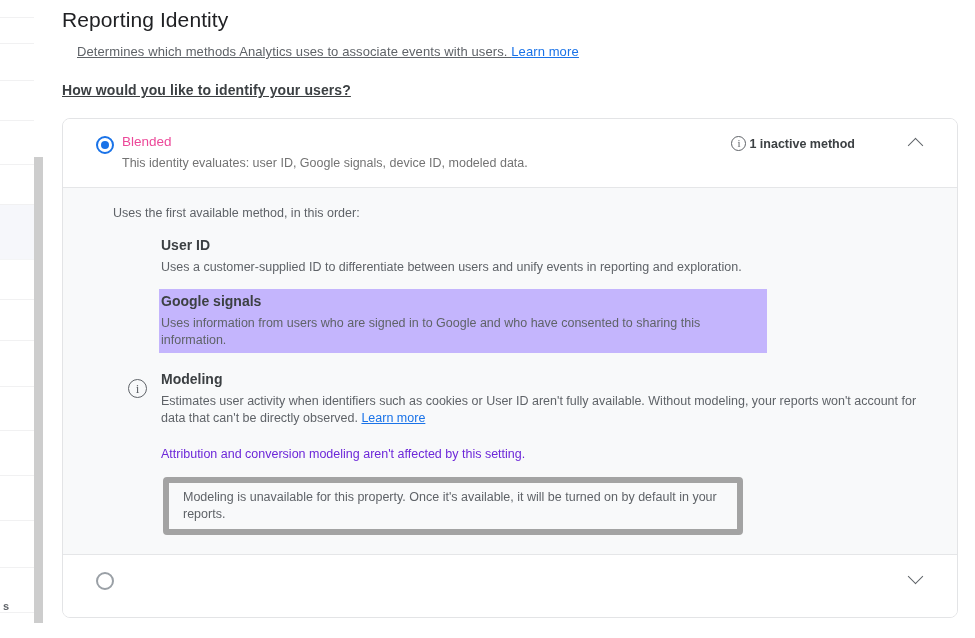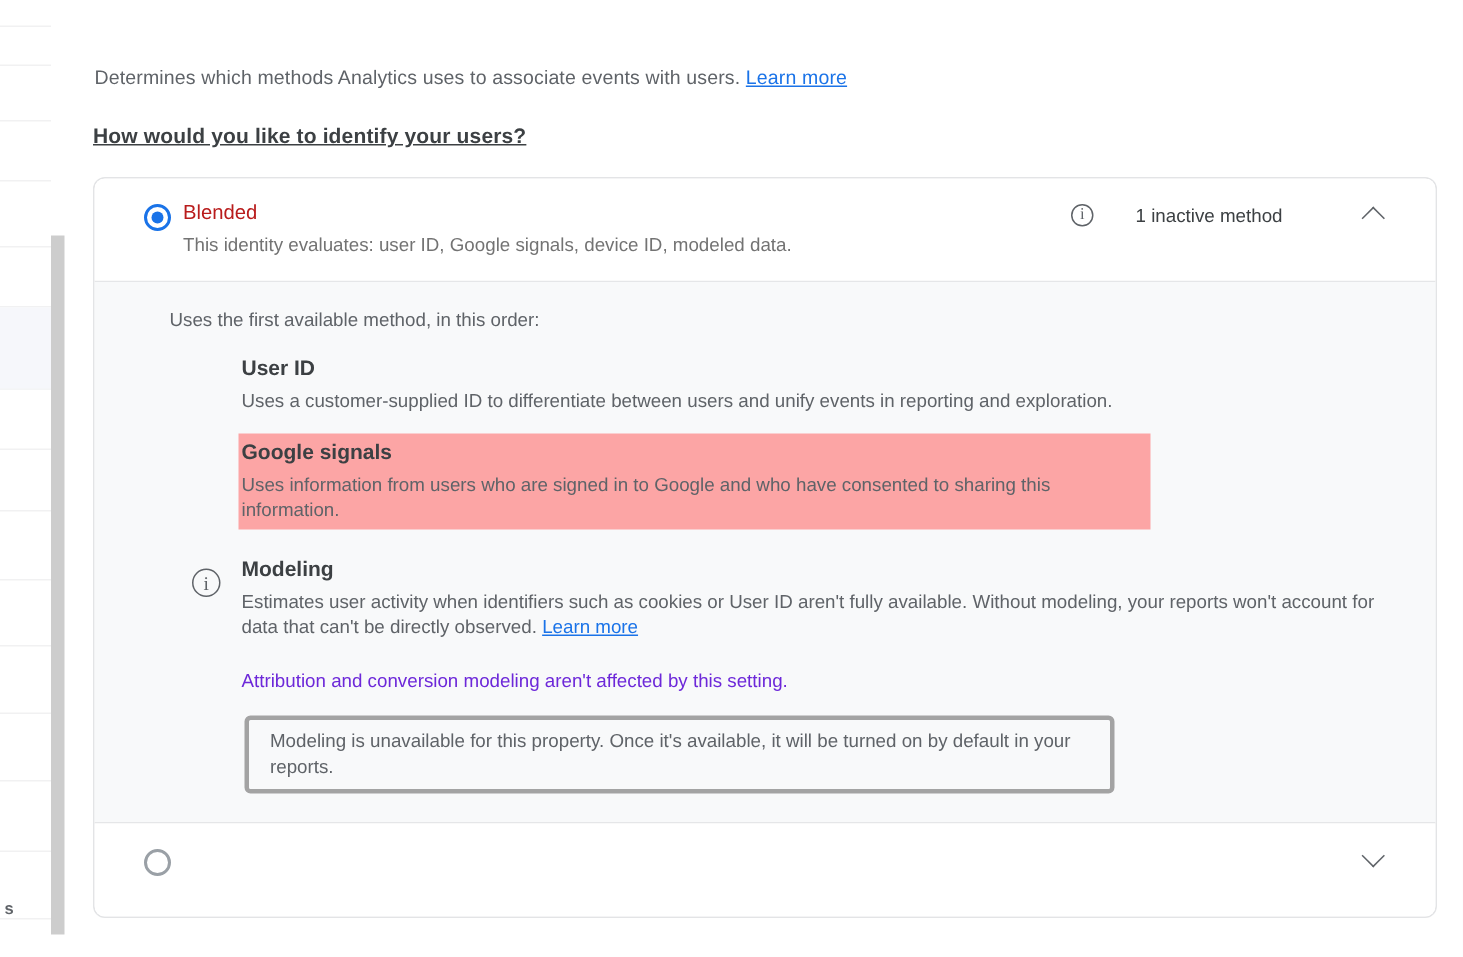--- a/index.html
+++ b/index.html
@@ -64,24 +64,25 @@
     position: absolute;
     left: 0; top: 8px;
     font-size: 21px;
     font-weight: 400;
     color: #202124;
     letter-spacing: .1px;
   }
 
   .page-desc {
     position: absolute;
-    left: 1px; top: 44px;
+    left: 15px; top: 44px;
     font-size: 13px;
     color: #5f6368;
     letter-spacing: .1px;
+    text-decoration: underline;
   }
   .link {
     color: #1a73e8;
     text-decoration: underline;
     cursor: pointer;
   }
 
   .section-q {
     position: absolute;
     left: 0px; top: 82px;
@@ -127,21 +128,21 @@
     position: absolute;
     left: 3px; top: 3px;
     width: 8px; height: 8px;
     border-radius: 50%;
     background: #1a73e8;
   }
 
   .opt-texts { margin-left: 59px; padding-top: 0px; }
   .opt-title {
     font-size: 13.5px;
-    color: #b91c1c;
+    color: #ec4899;
     line-height: 18px;
     margin-bottom: 4px;
   }
   .opt-sub {
     font-size: 12.5px;
     color: #737373;
     line-height: 17px;
   }
 
   .head-right {
@@ -155,23 +156,24 @@
     border-radius: 50%;
     border: 1px solid #5f6368;
     color: #5f6368;
     font-size: 11px;
     line-height: 13px;
     text-align: center;
     font-family: "Liberation Serif", serif;
     display: inline-block;
   }
   .inactive-label {
-    margin-left: 28px;
+    margin-left: 3px;
     font-size: 12.5px;
     color: #3c4043;
+    font-weight: bold;
   }
   .chev {
     margin-left: 54px;
     margin-right: 34px;
     width: 14px; height: 14px;
     position: relative;
     cursor: pointer;
   }
   .chev::before {
     content: "";
@@ -198,21 +200,21 @@
     font-size: 12.5px;
     color: #5f6368;
     line-height: 16px;
   }
 
   .method {
     position: relative;
     margin-left: 98px;
     margin-top: 16px;
   }
-  .method-hl { background: #fca5a5; padding: 4px 2px 4px 2px; margin-left: 96px; display: inline-block; width: 608px;}
+  .method-hl { background: #c4b5fd; padding: 4px 2px 4px 2px; margin-left: 96px; display: inline-block; width: 608px;}
   .m-name {
     font-size: 14px;
     font-weight: bold;
     color: #3c4043;
     line-height: 17px;
   }
   .m-desc {
     font-size: 12.5px;
     color: #5f6368;
     line-height: 17px;
@@ -243,21 +245,21 @@
     margin-top: 19px;
     font-size: 12.5px;
     color: #6d28d9;
     line-height: 17px;
   }
 
   .notice-box {
     margin-left: 100px;
     margin-top: 14px;
     width: 580px;
-    border: 3px solid #a3a3a3;
+    border: 6px solid #a3a3a3;
     border-radius: 4px;
     background: #f8f9fa;
     padding: 6px 14px;
     font-size: 12.5px;
     color: #5f6368;
     line-height: 17px;
   }
 </style>
 </head>
 <body>
@@ -280,20 +282,21 @@
     <div class="strip-row" style="top:476px;height:45px;"></div>
     <div class="strip-row" style="top:521px;height:47px;"></div>
     <div class="strip-row" style="top:568px;height:45px;"></div>
     <div class="strip-text" style="top:600px;">s</div>
   </div>
   <div class="strip-scroll-track"></div>
   <div class="strip-scroll-thumb"></div>
 
   <div class="content">
 
+    <div class="page-title">Reporting Identity</div>
 
     <div class="page-desc">
       <span>Determines which methods Analytics uses to associate events with users. </span><span class="link">Learn more</span>
     </div>
 
     <div class="section-q">How would you like to identify your users?</div>
 
     <div class="card">
 
       <div class="opt-head">

